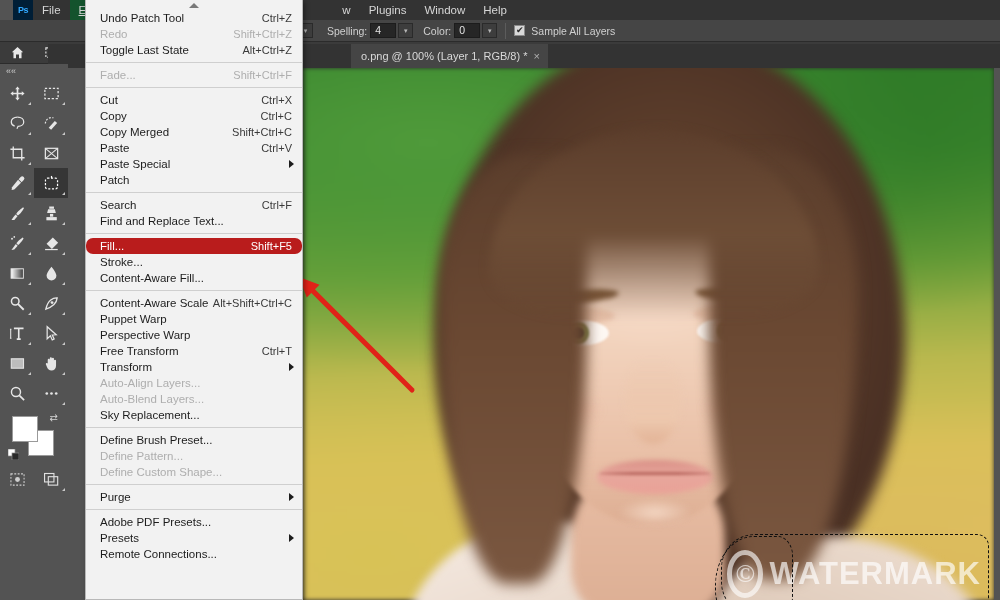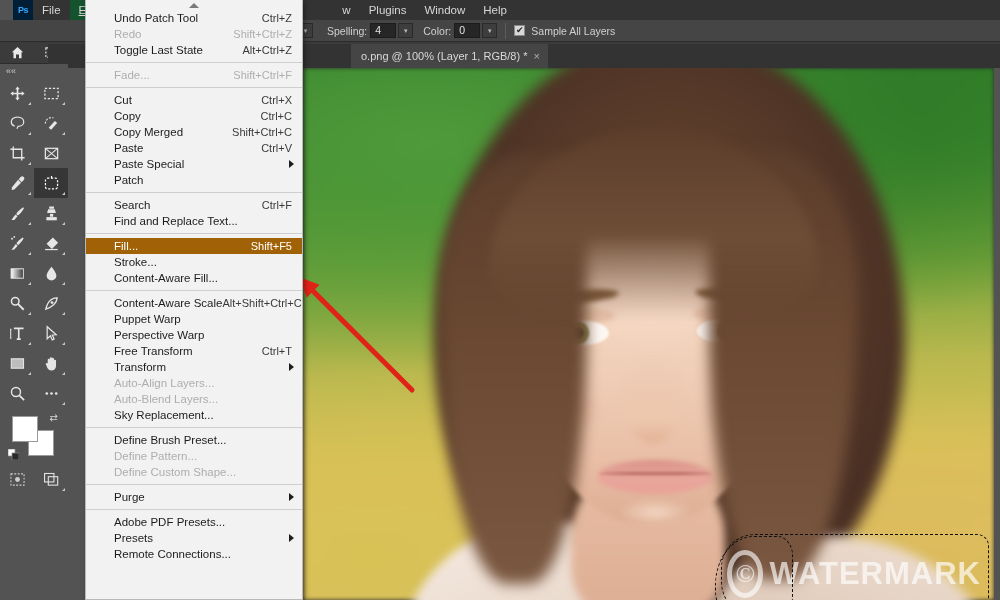--- a/index.html
+++ b/index.html
@@ -248,26 +248,26 @@
     z-index: 10; overflow: hidden;
     font-size: 11.5px; color: #1c1c1c;
   }
   .menu-scroll {
     height: 10px; display: flex; align-items: center; justify-content: center;
   }
   .menu-scroll .up { width: 0; height: 0; border-left: 5px solid transparent;
                      border-right: 5px solid transparent; border-bottom: 5px solid #7a7a7a; }
   .mi {
     position: relative; height: 16px; display: flex; align-items: center;
-    padding: 0 8px 0 28px; white-space: nowrap;
+    padding: 0 8px 0 14px; white-space: nowrap;
   }
   .mi .lbl { flex: 1; }
   .mi .acc { color: #3a3a3a; font-size: 11px; padding-right: 2px; }
   .mi.dis .lbl, .mi.dis .acc { color: #aeaeae; }
-  .mi.hl { background: #a16207; }
+  .mi.hl { background: #b91c1c; border-radius: 7px; }
   .mi.hl .lbl, .mi.hl .acc { color: #ffffff; }
   .mi .sub { width: 0; height: 0; border-top: 4px solid transparent;
              border-bottom: 4px solid transparent; border-left: 5px solid #1c1c1c; }
   .msep { height: 1px; background: #cfcfcf; margin: 4px 0 4px 0; }
 </style>
 </head>
 <body>
 
 <div id="app">
 

